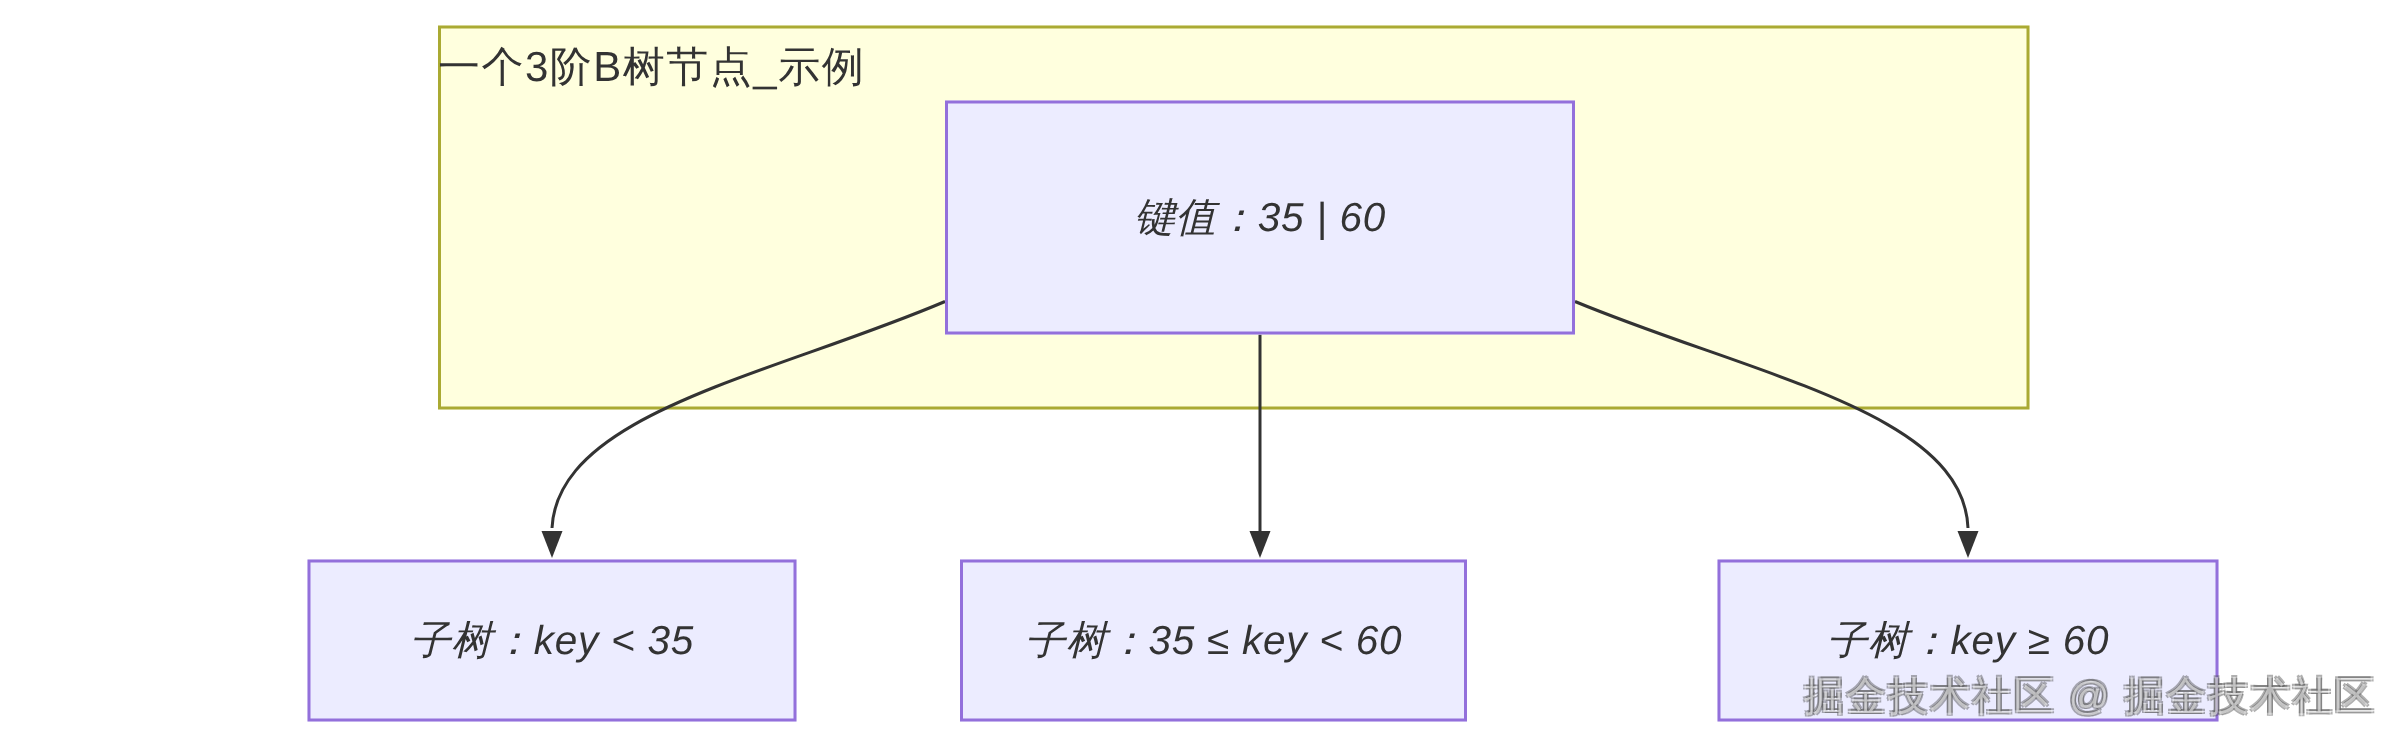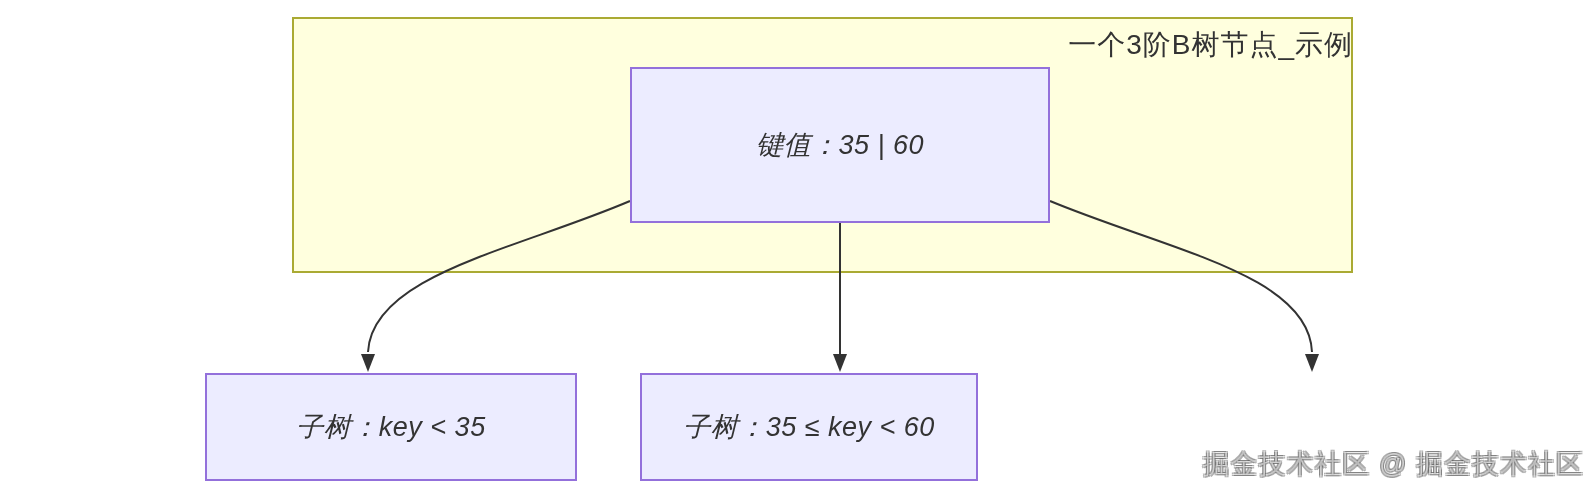--- a/index.html
+++ b/index.html
@@ -27,21 +27,21 @@
     position: absolute;
     left: 292px; top: 17px;
     width: 1061px; height: 256px;
     background: var(--subgraph-fill);
     border: 2px solid var(--subgraph-border);
   }
   .subgraph-title {
     position: absolute;
     left: 292px; top: 26px;
     width: 1061px;
-    text-align: right;
+    text-align: left;
     font-size: 28px;
     font-weight: 500;
     color: var(--text);
     letter-spacing: 1px;
   }
   .node {
     position: absolute;
     background: var(--node-fill);
     border: 2px solid var(--node-border);
     display: flex;
@@ -52,21 +52,21 @@
     color: var(--text);
     letter-spacing: 0.5px;
     font-style: italic;
   }
   .root-node {
     left: 630px; top: 67px;
     width: 420px; height: 156px;
     gap: 20px;
   }
   .child-node { top: 373px; height: 108px; }
-  .child-left   { left: 205px;  width: 372px; }
+  .child-left   { left: 205px;  width: 326px; }
   .child-middle { left: 640px;  width: 338px; }
   .child-right  { left: 1145px; width: 334px; }
   .edges {
     position: absolute;
     left: 0; top: 0;
     width: 1596px; height: 500px;
     pointer-events: none;
   }
   .edge-path {
     fill: none;
@@ -108,16 +108,19 @@
   <div class="node root-node">
     <div>键值：35 | 60</div>
   </div>
 
   <div class="node child-node child-left">
     <div>子树：key &lt; 35</div>
   </div>
   <div class="node child-node child-middle">
     <div>子树：35 ≤ key &lt; 60</div>
   </div>
+  <div class="node child-node child-right">
+    <div>子树：key ≥ 60</div>
+  </div>
 
   <div class="watermark">掘金技术社区 @ 掘金技术社区</div>
 
 </div>
 
 </body></html>

